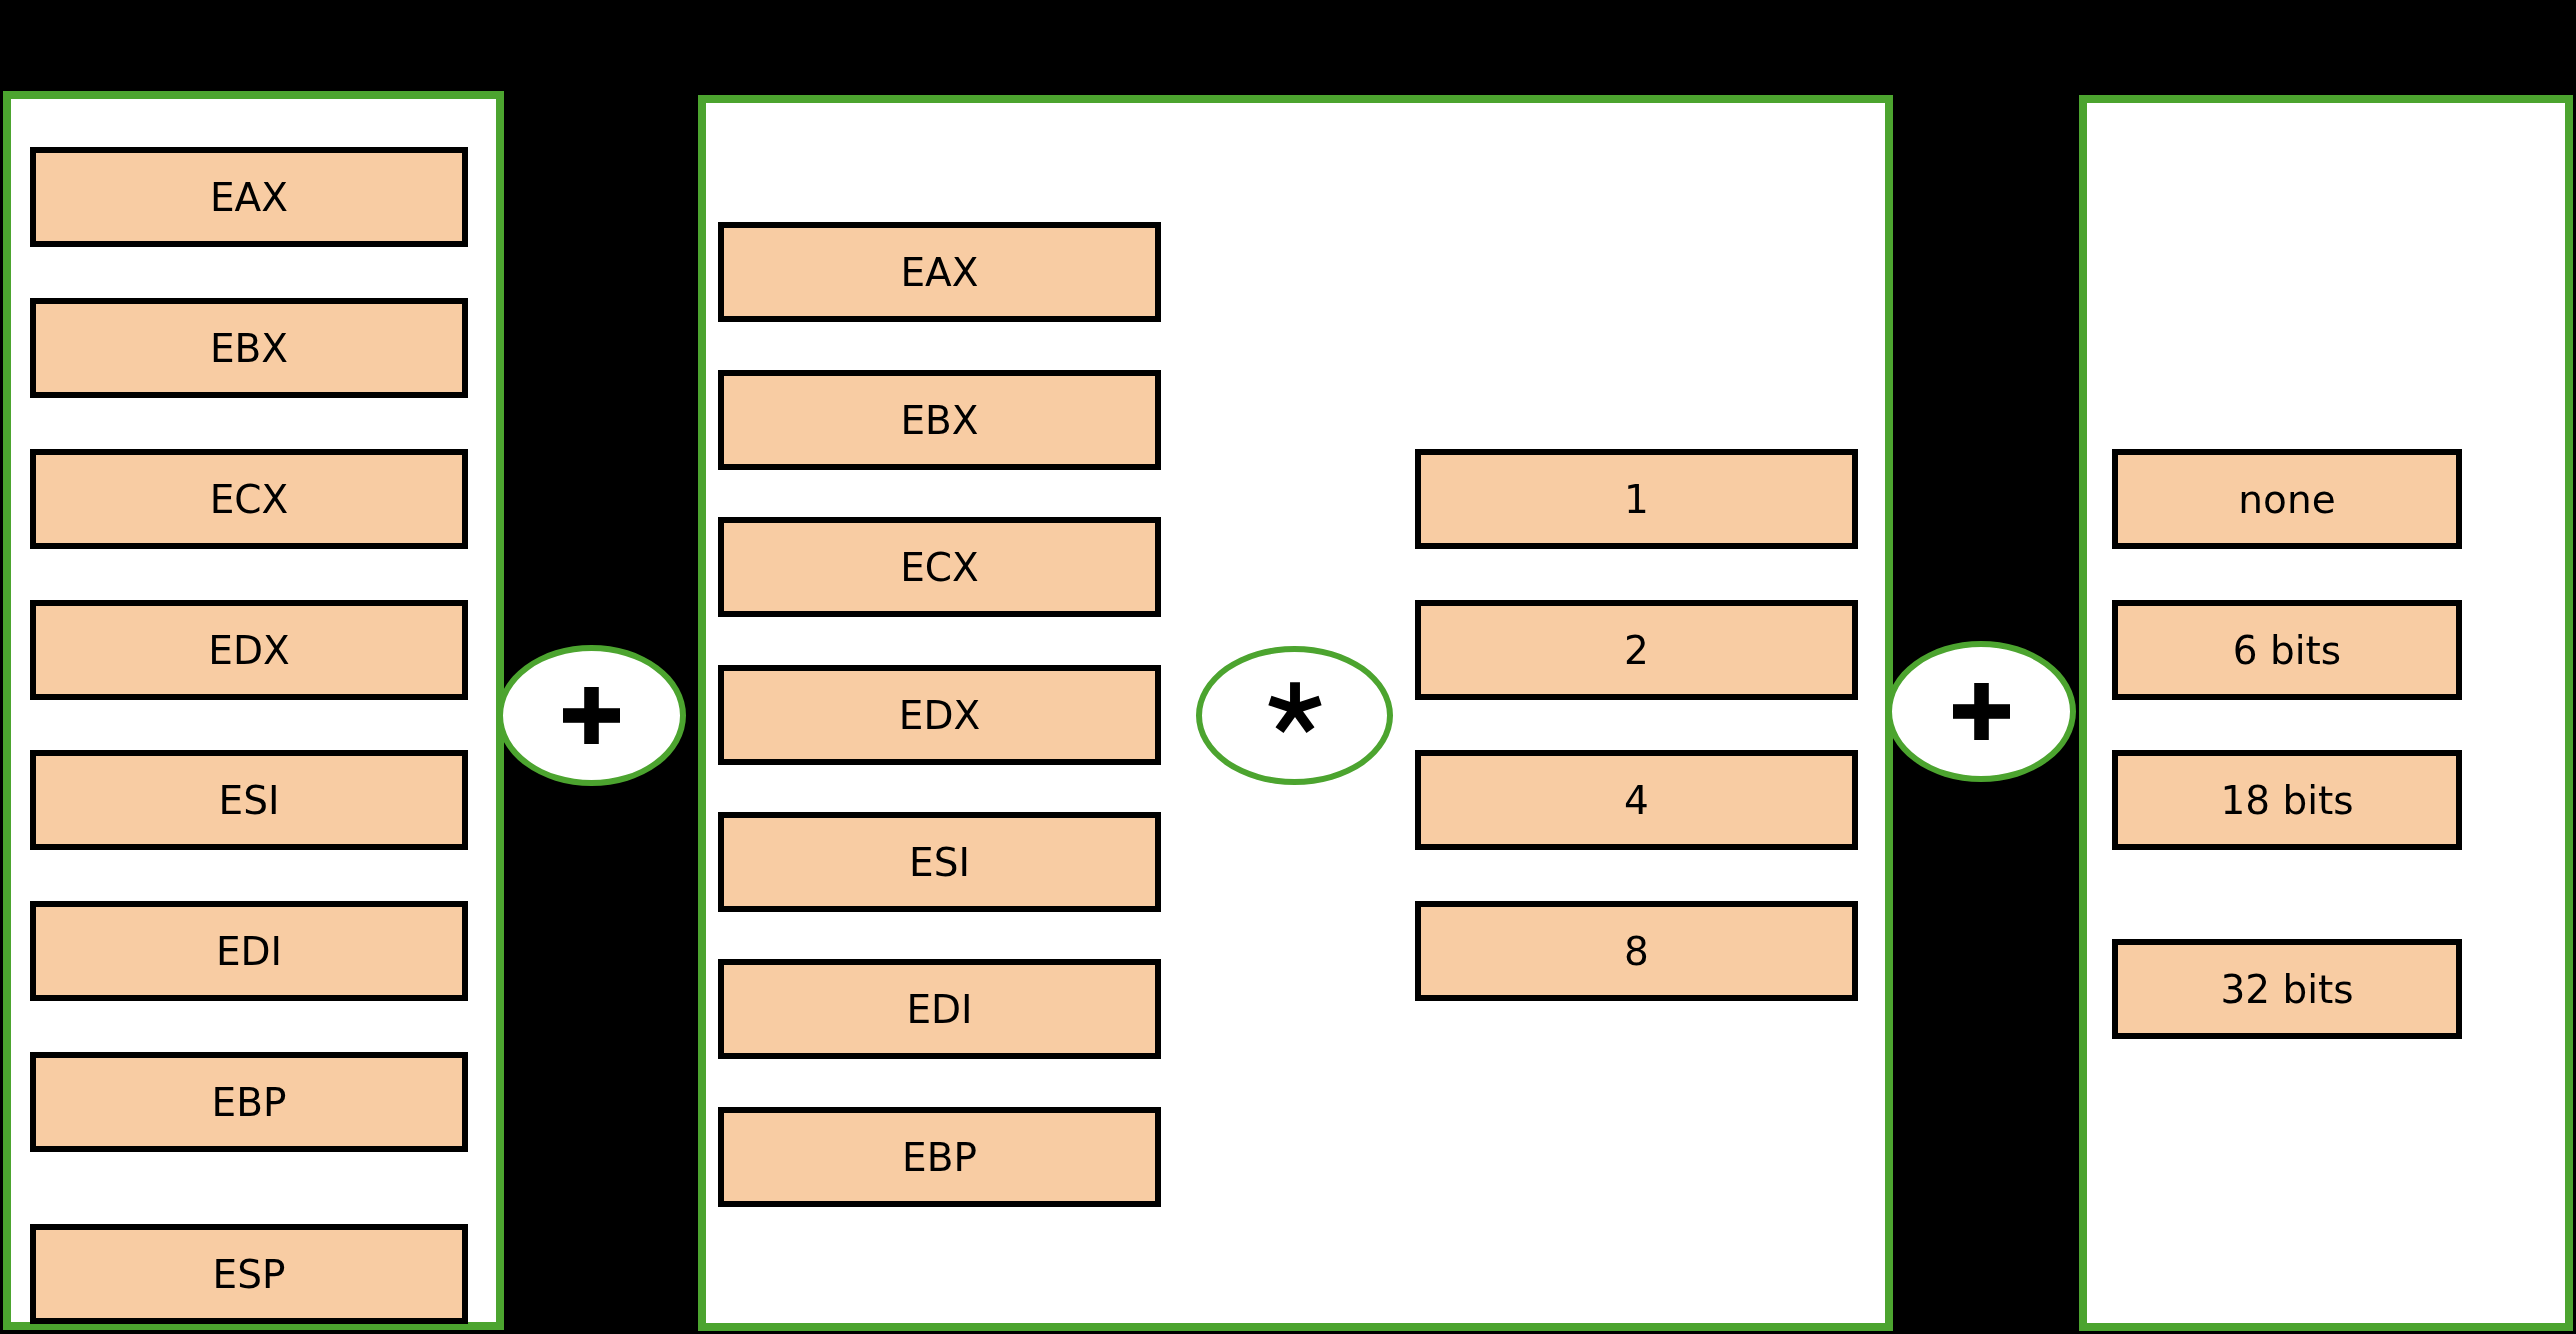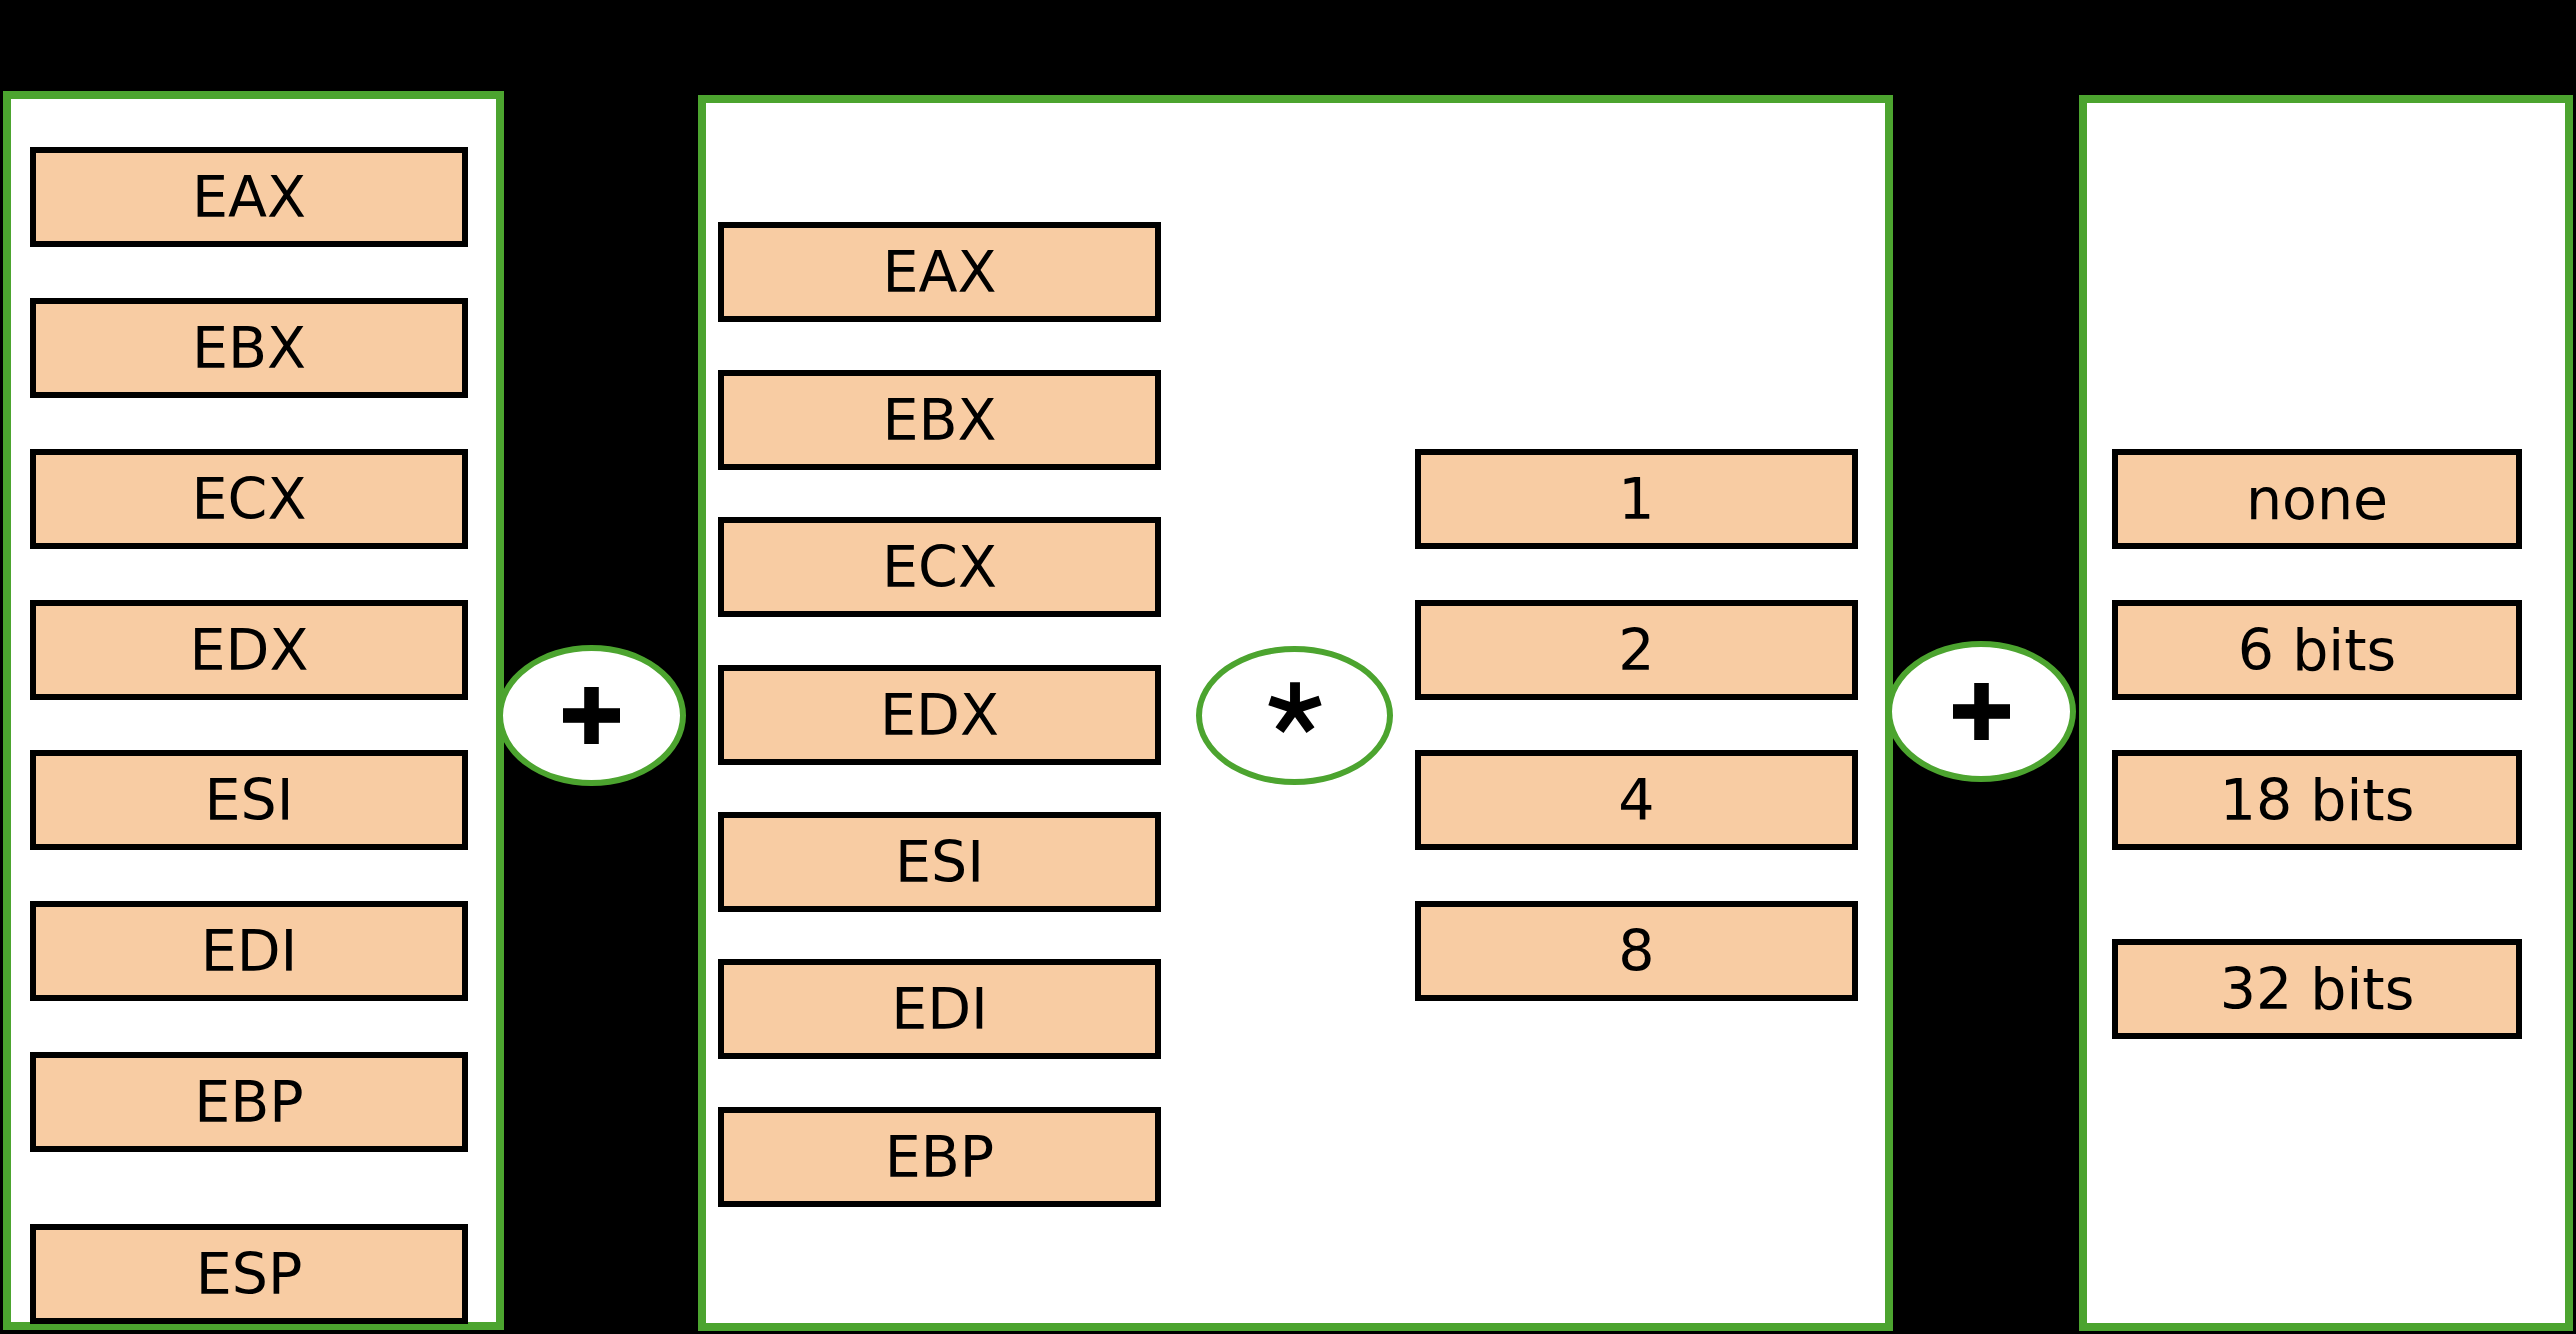--- a/index.html
+++ b/index.html
@@ -16,26 +16,26 @@
   .panel{
     position:absolute;box-sizing:border-box;
     background:var(--panel-fill);
     border:8px solid var(--green);
   }
   .box{
     position:absolute;box-sizing:border-box;height:100px;
     background:var(--box-fill);
     border:6px solid var(--box-border);
     display:flex;align-items:center;justify-content:center;
-    font-size:57px;line-height:1;white-space:nowrap;
+    font-size:39px;line-height:1;white-space:nowrap;
   }
   .box--left{left:30px;width:438px;}
   .box--mid{left:718px;width:443px;}
   .box--scale{left:1415px;width:443px;}
-  .box--right{left:2112px;width:410px;}
+  .box--right{left:2112px;width:350px;}
   .ellipse{
     position:absolute;box-sizing:border-box;
     background:var(--panel-fill);
     border:6px solid var(--green);
     border-radius:50%;
     display:flex;align-items:center;justify-content:center;
     z-index:5;
   }
   .op-svg{display:block;}
   .op-svg.asterisk{transform:translateY(-10.6px);}

